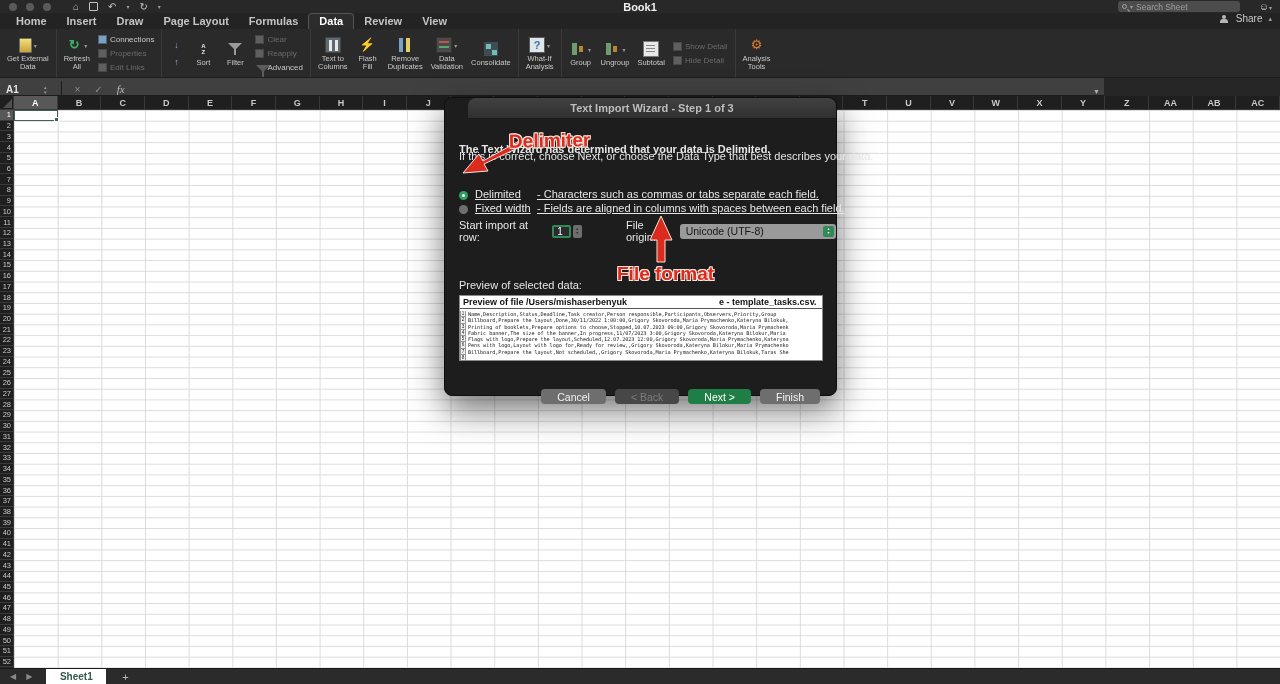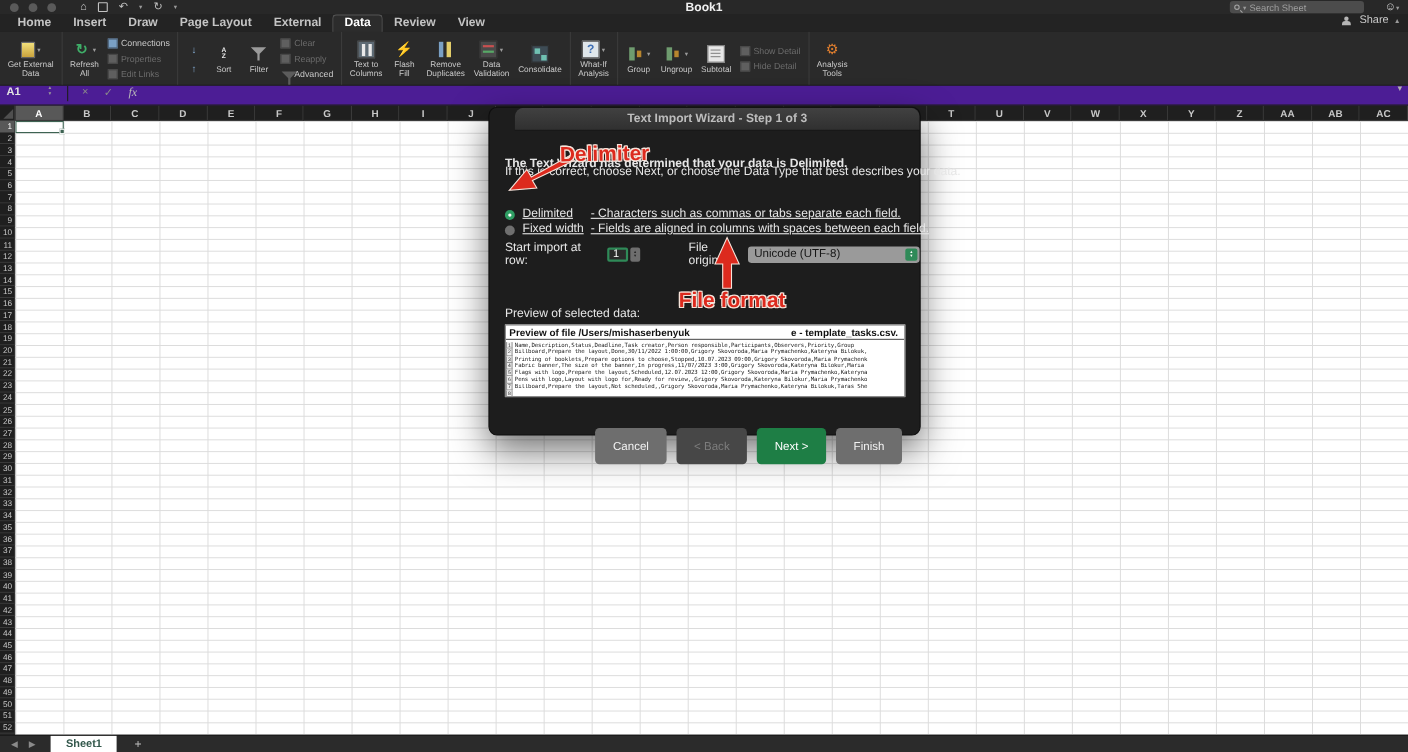--- a/index.html
+++ b/index.html
@@ -81,22 +81,22 @@
   .ic-consol::after{content:"";position:absolute;left:8px;top:8px;width:5px;height:5px;background:#6fc0b2;}
   .ic-whatif{background:#dfe6ea;border:1px solid #5a5a5a;color:#3f6fb4;font-size:11px;font-weight:bold;}
   .ic-grp{position:relative;}
   .ic-grp::before{content:"";position:absolute;left:2px;top:2px;width:5px;height:12px;background:#6f9c6f;}
   .ic-grp::after{content:"";position:absolute;left:9px;top:5px;width:4px;height:6px;background:#b8862e;}
   .ic-sub{background:#e7e7e7;border:1px solid #777;position:relative;}
   .ic-sub::before{content:"";position:absolute;left:2px;top:3px;width:9px;height:1px;background:#888;box-shadow:0 3px 0 #888,0 6px 0 #888;}
   .ic-gear{color:#e07e2e;}
 
   
-  .formulabar{position:absolute;left:0;top:78px;width:1280px;height:18px;background:#4c1d95;
-              border-bottom:1px solid #1c1c1c;display:flex;align-items:flex-start;}
+  .formulabar{position:absolute;left:0;top:78px;width:1104px;height:18px;background:#404040;
+              border-bottom:1px solid #1c1c1c;display:flex;align-items:flex-end;}
   .namebox{width:44px;text-align:left;padding-left:6px;font-size:10px;font-weight:bold;color:#e2e2e2;}
   .nb-stepper{display:flex;flex-direction:column;font-size:5px;color:#9a9a9a;line-height:5px;margin-right:8px;}
   .fdiv{width:1px;height:14px;background:#1d1d1d;margin:0 6px;}
   .fbic{font-size:10px;color:#8a8a8a;margin:0 7px;}
   .fx{font-style:italic;font-family:"Liberation Serif",serif;color:#b9b9b9;font-size:11px;margin:0 7px;}
   .fb-input{flex:1;height:100%;}
   .fb-expand{font-size:7px;color:#b0b0b0;margin-right:4px;}
 
   
   .corner{position:absolute;left:0;top:96px;width:14px;height:14px;background:#1f1f1f;
@@ -159,21 +159,21 @@
   .pvheader{height:13px;border-bottom:1px solid #555;display:flex;align-items:center;
             font-size:9px;font-weight:bold;color:#111;padding:0 3px;white-space:nowrap;}
   .pvgap{display:inline-block;width:92px;}
   .pvlines{padding-top:2px;}
   .pvline{display:flex;align-items:stretch;height:6.3px;}
   .pvnum{flex:none;width:6px;font-size:4.6px;line-height:6.3px;color:#222;border:0.5px solid #999;
          border-top:none;text-align:center;background:#f2f2f2;}
   .pvtext{flex:1;font-family:"DejaVu Sans Mono",monospace;font-size:5.2px;line-height:6.3px;
           color:#1a1a1a;white-space:nowrap;overflow:hidden;padding-left:2px;letter-spacing:-0.1px;}
   .dbuttons{position:absolute;right:16px;top:270px;display:flex;gap:9px;}
-  .dbtn{min-width:47px;height:33px;border-radius:4px;background:#6e6e6e;color:#f2f2f2;
+  .dbtn{min-width:47px;height:15px;border-radius:4px;background:#6e6e6e;color:#f2f2f2;
         font-size:10.5px;display:flex;align-items:center;justify-content:center;padding:0 16px;}
   .dbtn.disabled{background:#474747;color:#7d7d7d;}
   .dbtn.green{background:#1e7e45;color:#fff;}
 
   
   .annot{position:absolute;z-index:20;font-weight:800;font-size:19px;color:#dc2a1e;white-space:nowrap;
          text-shadow:-1px -1px 0 #f6e3da,1px -1px 0 #f6e3da,-1px 1px 0 #f6e3da,1px 1px 0 #f6e3da,0 1px 0 #f6e3da,0 -1px 0 #f6e3da;}
   .annot-delimiter{left:509px;top:130px;transform:rotate(-1deg);}
   .annot-fileformat{left:617px;top:263px;}
   .arrow-svg{position:absolute;left:0;top:0;width:1280px;height:684px;z-index:19;pointer-events:none;}
@@ -203,21 +203,21 @@
     </div>
     <span class="smiley"><span>☺</span><span class="tb-caret">▾</span></span>
   </div>
 
   <div class="tabsrow">
     <div id="tabs-list" style="display:flex;align-items:flex-end;">
         <div class="rtab">Home</div>
         <div class="rtab">Insert</div>
         <div class="rtab">Draw</div>
         <div class="rtab">Page Layout</div>
-        <div class="rtab">External</div>
+        <div class="rtab">Formulas</div>
         <div class="rtab active">Data</div>
         <div class="rtab">Review</div>
         <div class="rtab">View</div>
       </div>
     <div class="share-area">
       <span class="person-ic"></span>
       <span>Share</span>
       <span class="chev-up">▴</span>
     </div>
   </div>

